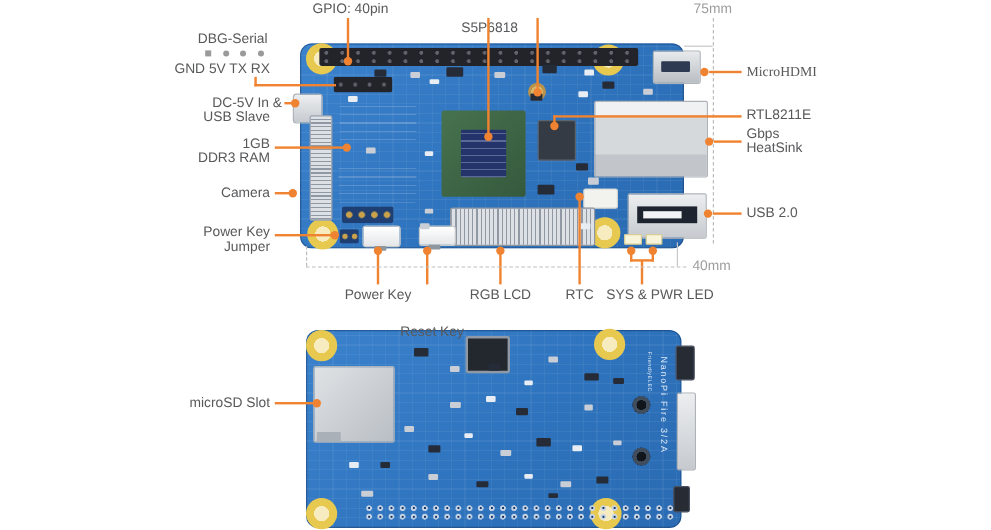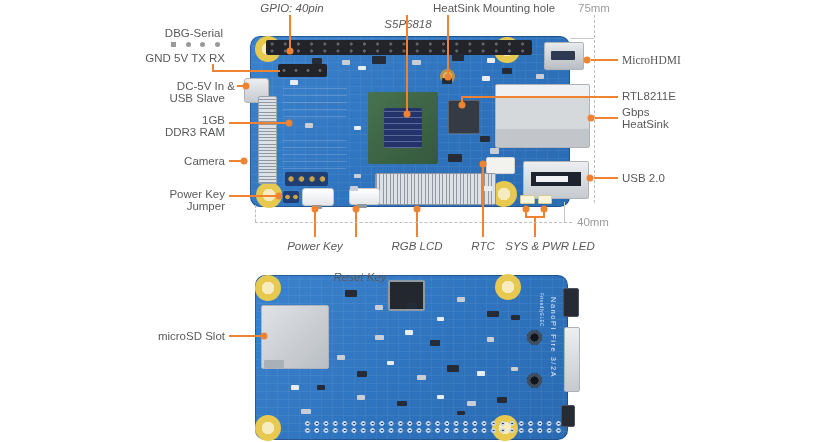--- a/index.html
+++ b/index.html
@@ -1,20 +1,20 @@
 <!DOCTYPE html>
 <html><head>
 <meta charset="utf-8">
 <style>
   html,body{margin:0;padding:0;background:#fff;}
   #stage{position:relative;width:826px;height:442px;background:#fff;overflow:hidden;
          font-family:"Liberation Sans",sans-serif;}
   .lbl{position:absolute;font-size:11.5px;line-height:12px;color:#58595B;white-space:nowrap;}
   .lbl.ra{text-align:right;}
-  .lbl.ctr{text-align:center;font-style:italic;}
+  .lbl.ctr{text-align:center;}
   .lbl.dim{color:#9C9C9C;}
   .clv{position:absolute;width:2px;background:#F08331;}
   .clh{position:absolute;height:2px;background:#F08331;}
   .dot{position:absolute;width:7px;height:7px;border-radius:50%;background:#F08331;transform:translate(-50%,-50%);}
   .dashv{position:absolute;width:0;border-left:1px dashed #BDBDBD;}
   .dashh{position:absolute;height:0;border-top:1px dashed #BDBDBD;}
   .solv{position:absolute;width:1px;background:#C8C8C8;}
   .solh{position:absolute;height:1px;background:#C8C8C8;}
   .board{position:absolute;border-radius:10px;background-color:#2F74BF;
     background-image:
@@ -184,21 +184,20 @@
     </div>
 
   <div class="lbl ctr" style="left:250px;top:2px;width:84px;">GPIO: 40pin</div>
   <div class="clv" style="left:289px;top:15px;height:34px;"></div>
   <div class="dot" style="left:290px;top:51px;"></div>
 
   <div class="lbl ctr" style="left:368px;top:18px;width:80px;">S5P6818</div>
   <div class="clv" style="left:406px;top:15px;height:96px;"></div>
   <div class="dot" style="left:407px;top:114px;"></div>
 
-  <div class="lbl" style="left:433px;top:2px;">HeatSink Mounting hole</div>
   <div class="clv" style="left:447px;top:15px;height:59px;"></div>
   <div class="dot" style="left:448px;top:77px;"></div>
 
   <div class="lbl dim" style="left:578px;top:2px;">75mm</div>
   <div class="dashv" style="left:594px;top:15px;height:188px;"></div>
   <div class="solh" style="left:570px;top:38px;width:24px;"></div>
 
   <div class="lbl ra" style="left:123px;top:27px;width:100px;">DBG-Serial</div>
   <div class="dbgpins" style="left:171px;top:41px;width:49px;height:6px;">
     <span class="sq"></span>

